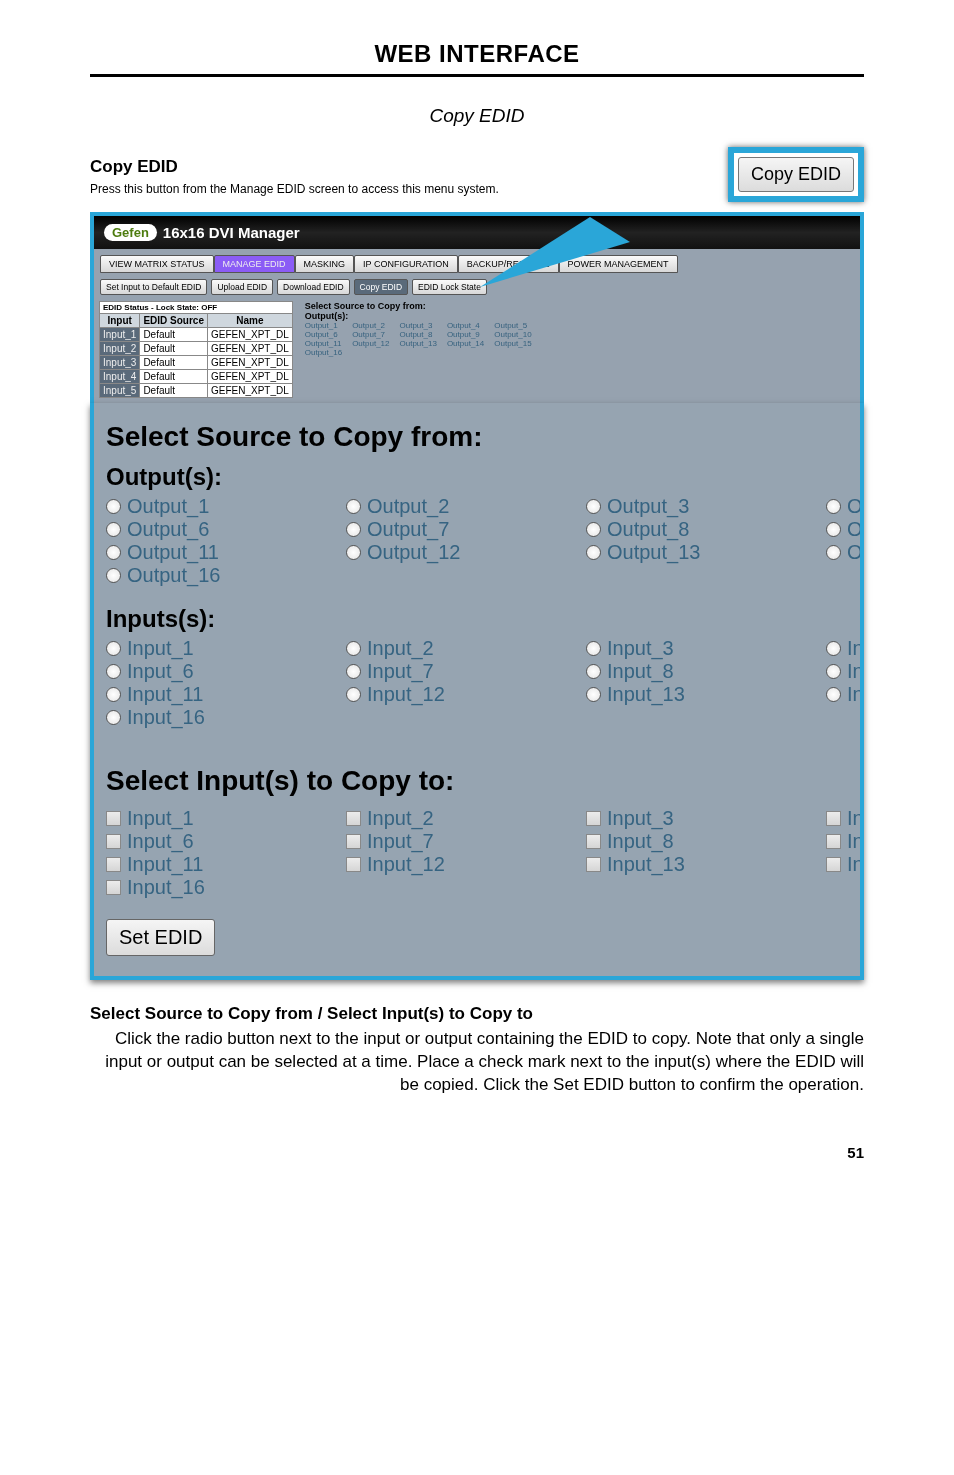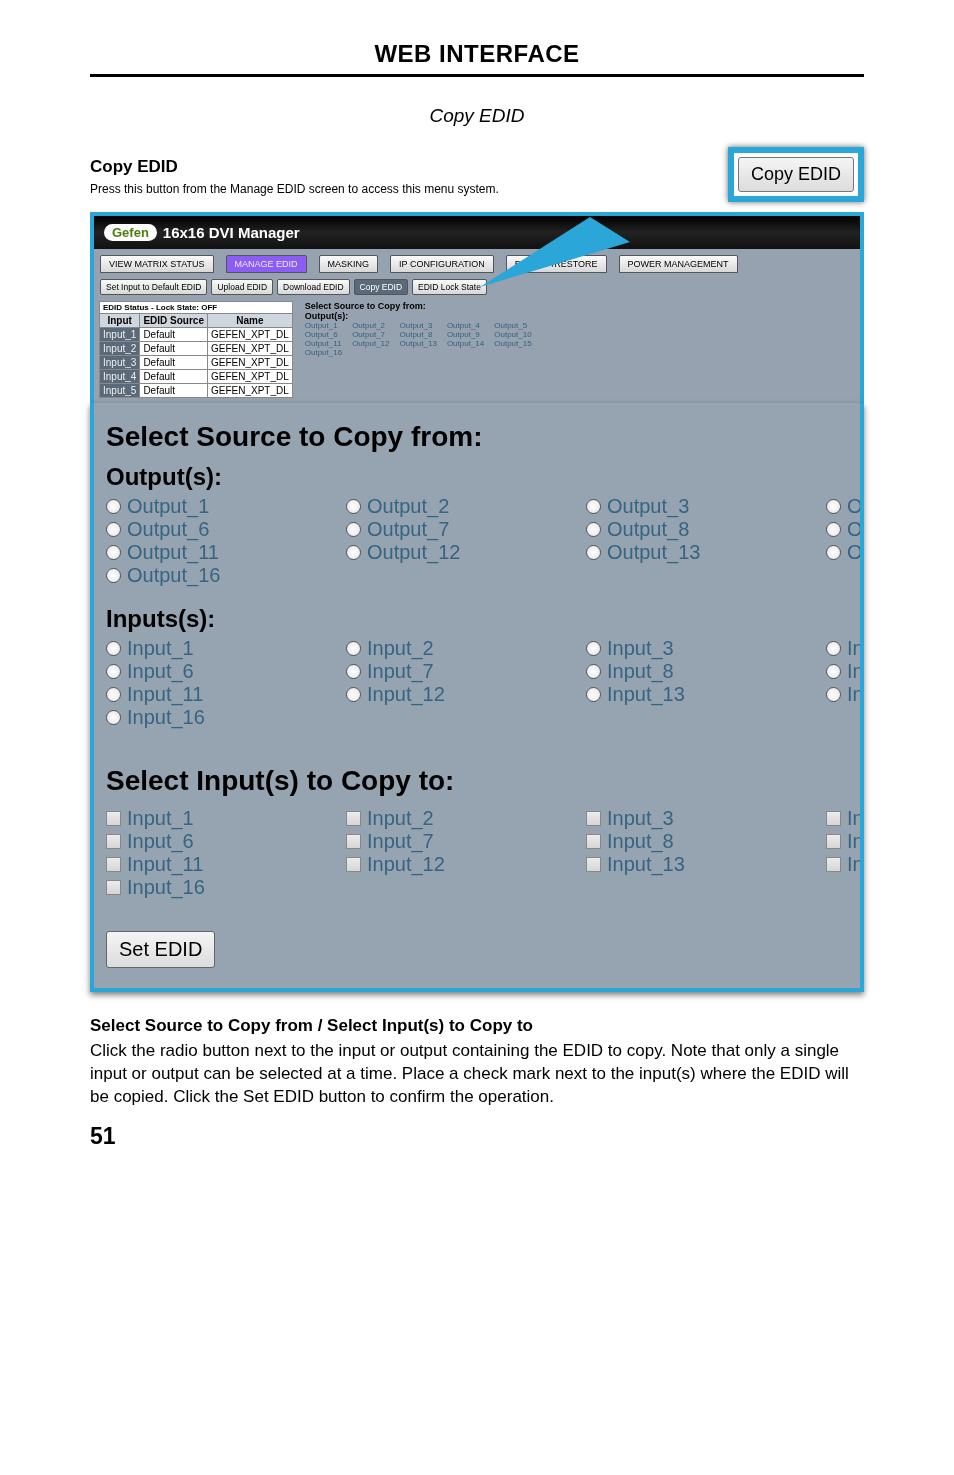--- a/index.html
+++ b/index.html
@@ -93,21 +93,21 @@
     border-radius: 10px;
     padding: 1px 8px;
     font-weight: bold;
     font-size: 13px;
     display: inline-block;
   }
   .tabs-row {
     display: flex;
     background: #96a2af;
     padding: 6px 6px 0 6px;
-    gap: 12px;
+    gap: 0;
   }
   .tab {
     border: 1px solid #555;
     background: linear-gradient(#fafafa,#d8d8d8);
     font-size: 9px;
     padding: 3px 8px;
     border-top-left-radius: 2px;
     border-top-right-radius: 2px;
   }
   .tab.active { background: #8b5cf6; color: #eee; }
@@ -215,37 +215,38 @@
     background: linear-gradient(#ececec,#d5d5d5);
     display: inline-block;
   }
   .set-edid-btn {
     display: inline-block;
     border: 1px solid #666;
     background: linear-gradient(#f5f5f5,#dcdcdc);
     padding: 6px 12px;
     font-size: 20px;
     border-radius: 3px;
-    margin-top: 32px;
+    margin-top: 20px;
   }
 
   .footer-desc h4 {
     margin: 24px 0 4px 0;
     font-size: 17px;
   }
   .footer-desc p {
     margin: 0;
     font-size: 17px;
     line-height: 1.35;
+    text-align: right;
   }
   .page-num {
-    text-align: left;
-    font-weight: bold;
-    font-size: 23px;
-    margin-top: 14px;
+    text-align: right;
+    font-weight: bold;
+    font-size: 15px;
+    margin-top: 47px;
   }
 </style>
 </head>
 <body>
 
 <div class="page">
 
   <div class="page-header">WEB INTERFACE</div>
 
   <div class="section-title-italic">Copy EDID</div>

